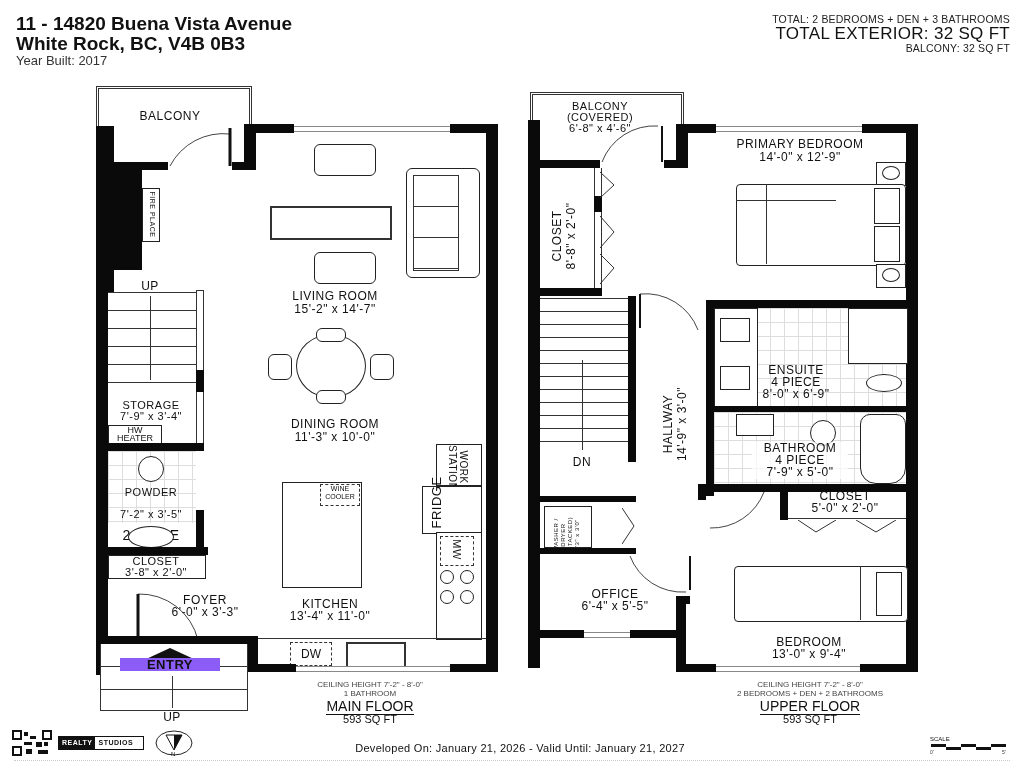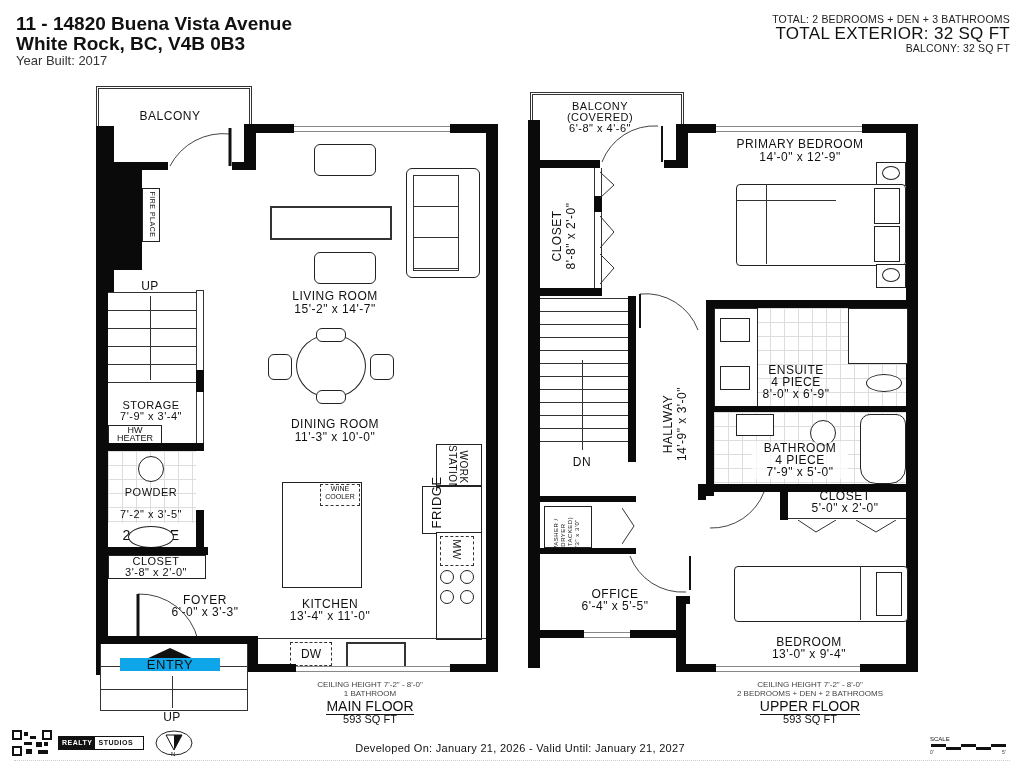--- a/index.html
+++ b/index.html
@@ -143,21 +143,21 @@
   <div class="wall" style="left:96px;top:636px;width:160px;height:8px;"></div>
   <div class="wall" style="left:246px;top:636px;width:12px;height:36px;"></div>
   <div class="wall" style="left:246px;top:664px;width:50px;height:8px;"></div>
   <div class="win" style="left:296px;top:666px;width:154px;height:4px;"></div>
   <div class="wall" style="left:450px;top:664px;width:48px;height:8px;"></div>
 
   <div class="abs" style="left:100px;top:644px;width:146px;height:66px;border:1px solid #333;border-top:none;background:repeating-linear-gradient(to bottom,#fff 0,#fff 22px,#333 22px,#333 23px);"></div>
   <svg class="abs" style="left:140px;top:646px;" width="60" height="16">
       <polygon points="30,2 4,14 56,14" fill="#111"></polygon>
     </svg>
-  <div class="lbl" style="left:120px;top:658px;width:100px;font-size:13px;background:#0ea5e9;">ENTRY</div>
+  <div class="lbl" style="left:120px;top:658px;width:100px;font-size:13px;background:#8b5cf6;font-weight:bold;">ENTRY</div>
   <div class="abs" style="left:172px;top:676px;width:1px;height:32px;background:#333;"></div>
   <div class="lbl" style="left:152px;top:711px;width:40px;">UP</div>
 
   <div class="abs floor-small" style="left:290px;top:680px;width:160px;">CEILING HEIGHT 7'-2" - 8'-0"</div>
   <div class="abs floor-small" style="left:290px;top:689px;width:160px;">1 BATHROOM</div>
   <div class="abs floor-title" style="left:290px;top:699px;width:160px;"><span class="ul">MAIN FLOOR</span></div>
   <div class="abs floor-sq" style="left:290px;top:712px;width:160px;">593 SQ FT</div>
 </div>
 
 <div class="abs" style="left:0;top:0;width:1024px;height:730px;">

